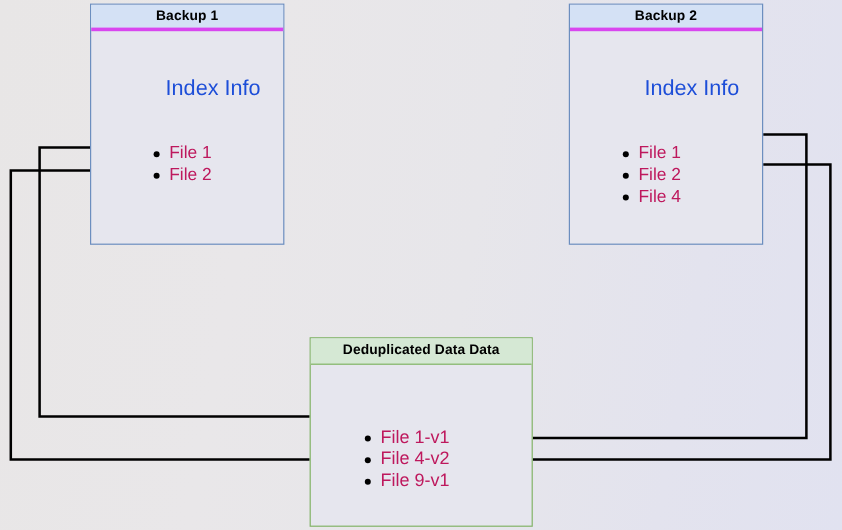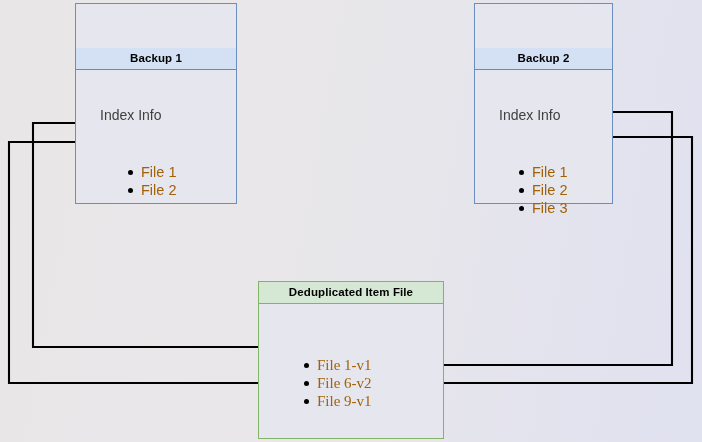--- a/index.html
+++ b/index.html
@@ -45,49 +45,49 @@
     height: 22px;
     line-height: 21px;
     text-align: center;
     font-size: 11.5px;
     font-weight: bold;
     color: #000000;
     letter-spacing: 0.1px;
   }
   .node.blue .node-header {
     background: #d4e1f5;
-    border-bottom: 1px solid #d946ef;
-    margin-top: 44px;
+    border-bottom: 3px solid #d946ef;
   }
   .node.green .node-header {
     background: #d5e8d4;
     border-bottom: 1px solid #82b366;
   }
   .node-body {
     position: relative;
     box-sizing: border-box;
     height: calc(100% - 22px);
     background: transparent;
   }
   .index-label {
     position: absolute;
-    font-size: 14px;
-    color: #404040;
+    font-size: 18px;
+    color: #1d4ed8;
     white-space: nowrap;
+    margin-left: 38px;
   }
   .file-list {
     position: absolute;
     margin: 0;
     padding: 0;
     list-style: none;
   }
   .file-list li {
     font-size: 14.5px;
     line-height: 18px;
-    color: #a16207;
+    color: #be185d;
     white-space: nowrap;
     position: relative;
     padding-left: 16px;
   }
   .file-list li::before {
     content: "";
     position: absolute;
     left: 3px;
     top: 7px;
     width: 5px;
@@ -111,42 +111,41 @@
     top: 37px;
   }
   #node-backup1 .file-list {
     left: 49px;
     top: 93px;
   }
   
   #node-backup2 {
     left: 474px;
     top: 3px;
-    width: 139px;
+    width: 162px;
     height: 201px;
   }
   #node-backup2 .index-label {
     left: 24px;
     top: 37px;
   }
   #node-backup2 .file-list {
     left: 41px;
     top: 93px;
   }
   
   #node-dedup {
     left: 258px;
     top: 281px;
     width: 186px;
     height: 158px;
   }
   #node-dedup .file-list {
     left: 42px;
     top: 52px;
-    font-family: Liberation Serif, serif;
   }
 </style>
 </head>
 <body>
 
 <div id="diagram-root">
 
   <svg class="edges-layer" width="702" height="442" viewBox="0 0 702 442" xmlns="http://www.w3.org/2000/svg">
     <defs>
       <marker id="arrowhead" markerWidth="10" markerHeight="8" refX="9.2" refY="4" orient="auto" markerUnits="userSpaceOnUse">
@@ -174,29 +173,29 @@
     </div>
   </div>
 
   <div class="node blue" id="node-backup2">
     <div class="node-header">Backup 2</div>
     <div class="node-body">
       <div class="index-label">Index Info</div>
       <ul class="file-list">
         <li>File 1</li>
         <li>File 2</li>
-        <li>File 3</li>
+        <li>File 4</li>
       </ul>
     </div>
   </div>
 
   <div class="node green" id="node-dedup">
-    <div class="node-header">Deduplicated Item File</div>
+    <div class="node-header">Deduplicated Data Data</div>
     <div class="node-body">
       <ul class="file-list dedup-list">
         <li>File 1-v1</li>
-        <li>File 6-v2</li>
+        <li>File 4-v2</li>
         <li>File 9-v1</li>
       </ul>
     </div>
   </div>
 
 </div>
 
 </body></html>

